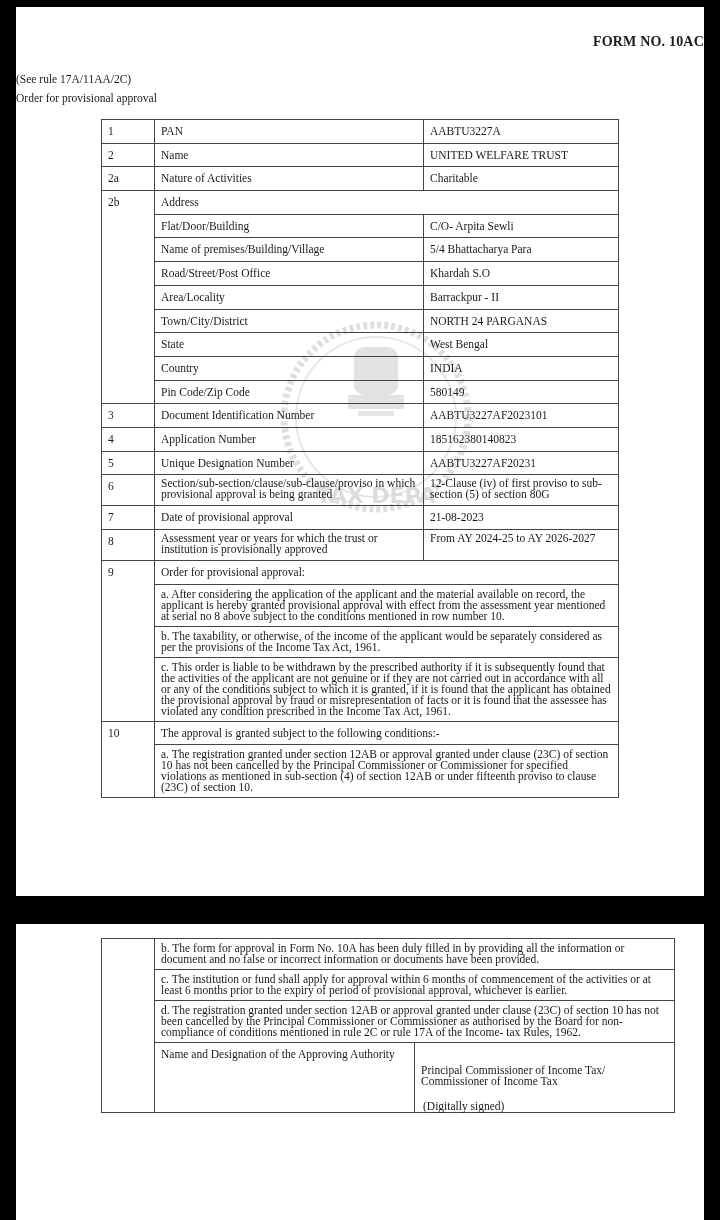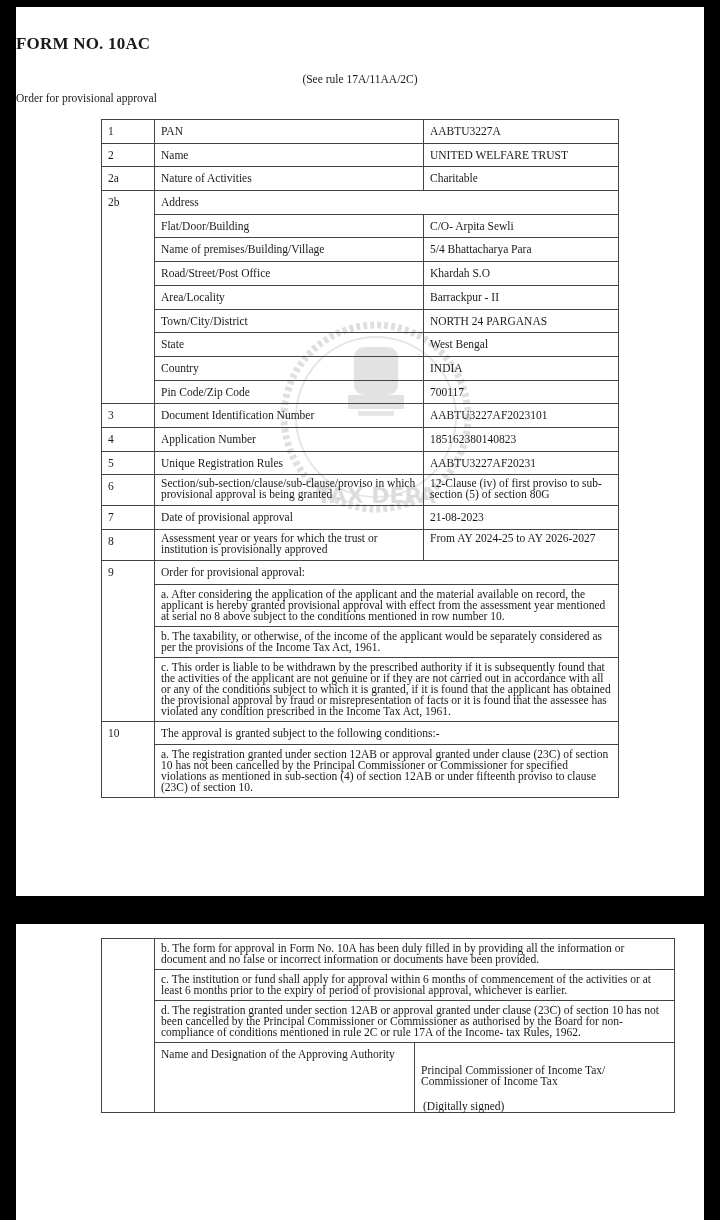--- a/index.html
+++ b/index.html
@@ -9,25 +9,25 @@
     font-family: "Liberation Serif", "DejaVu Serif", serif;
     color: #1a1a1a;
   }
   .page {
     position: absolute; left: 16px; width: 688px; background: #fff;
   }
   #page1 { top: 7px; height: 889px; }
   #page2 { top: 924px; height: 296px; }
 
   .form-title {
-    position: absolute; top: 27px; left: 0; width: 688px; text-align: left;
-    font-size: 17px; font-weight: bold; letter-spacing: 0.2px;
+    position: absolute; top: 27px; left: 0; width: 688px; text-align: right;
+    font-size: 14px; font-weight: bold; letter-spacing: 0.2px;
   }
   .form-rule {
-    position: absolute; top: 66px; left: 0; width: 688px; text-align: center; font-size: 11.5px;
+    position: absolute; top: 66px; left: 0; width: 688px; font-size: 11.5px;
   }
   .form-subtitle {
     position: absolute; top: 85px; left: 0; width: 596px; text-align: left; font-size: 11.5px;
   }
 
   table.form {
     position: absolute; border-collapse: collapse; table-layout: fixed;
     font-size: 11.5px; line-height: 11px;
   }
   #page1 table.form { left: 85px; top: 112px; width: 518px; }
@@ -110,35 +110,35 @@
     <tr class="r">
       <td class="lbl">State</td>
       <td class="val">West Bengal</td>
     </tr>
     <tr class="r">
       <td class="lbl">Country</td>
       <td class="val">INDIA</td>
     </tr>
     <tr class="r">
       <td class="lbl">Pin Code/Zip Code</td>
-      <td class="val">700117</td>
+      <td class="val">580149</td>
     </tr>
     <tr class="r">
       <td class="sn">3</td>
       <td class="lbl">Document Identification Number</td>
       <td class="val">AABTU3227AF2023101</td>
     </tr>
     <tr class="r">
       <td class="sn">4</td>
       <td class="lbl">Application Number</td>
       <td class="val">185162380140823</td>
     </tr>
     <tr class="r">
       <td class="sn">5</td>
-      <td class="lbl">Unique Registration Rules</td>
+      <td class="lbl">Unique Designation Number</td>
       <td class="val">AABTU3227AF20231</td>
     </tr>
     <tr class="r2" style="height:31px">
       <td class="sn" style="padding-top:6px">6</td>
       <td class="lbl">Section/sub-section/clause/sub-clause/proviso in which provisional approval is being granted</td>
       <td class="val">12-Clause (iv) of first proviso to sub-section (5) of section 80G</td>
     </tr>
     <tr class="r">
       <td class="sn">7</td>
       <td class="lbl">Date of  provisional approval</td>

